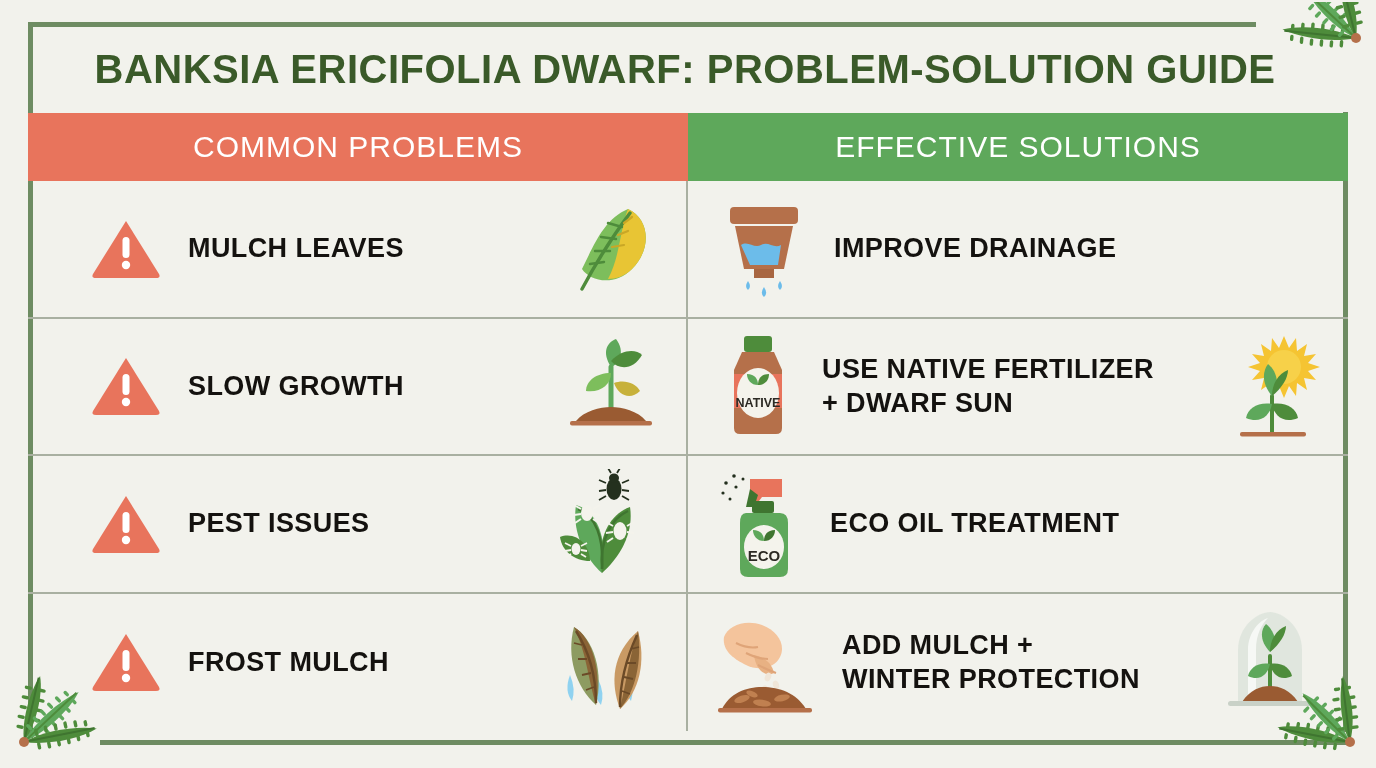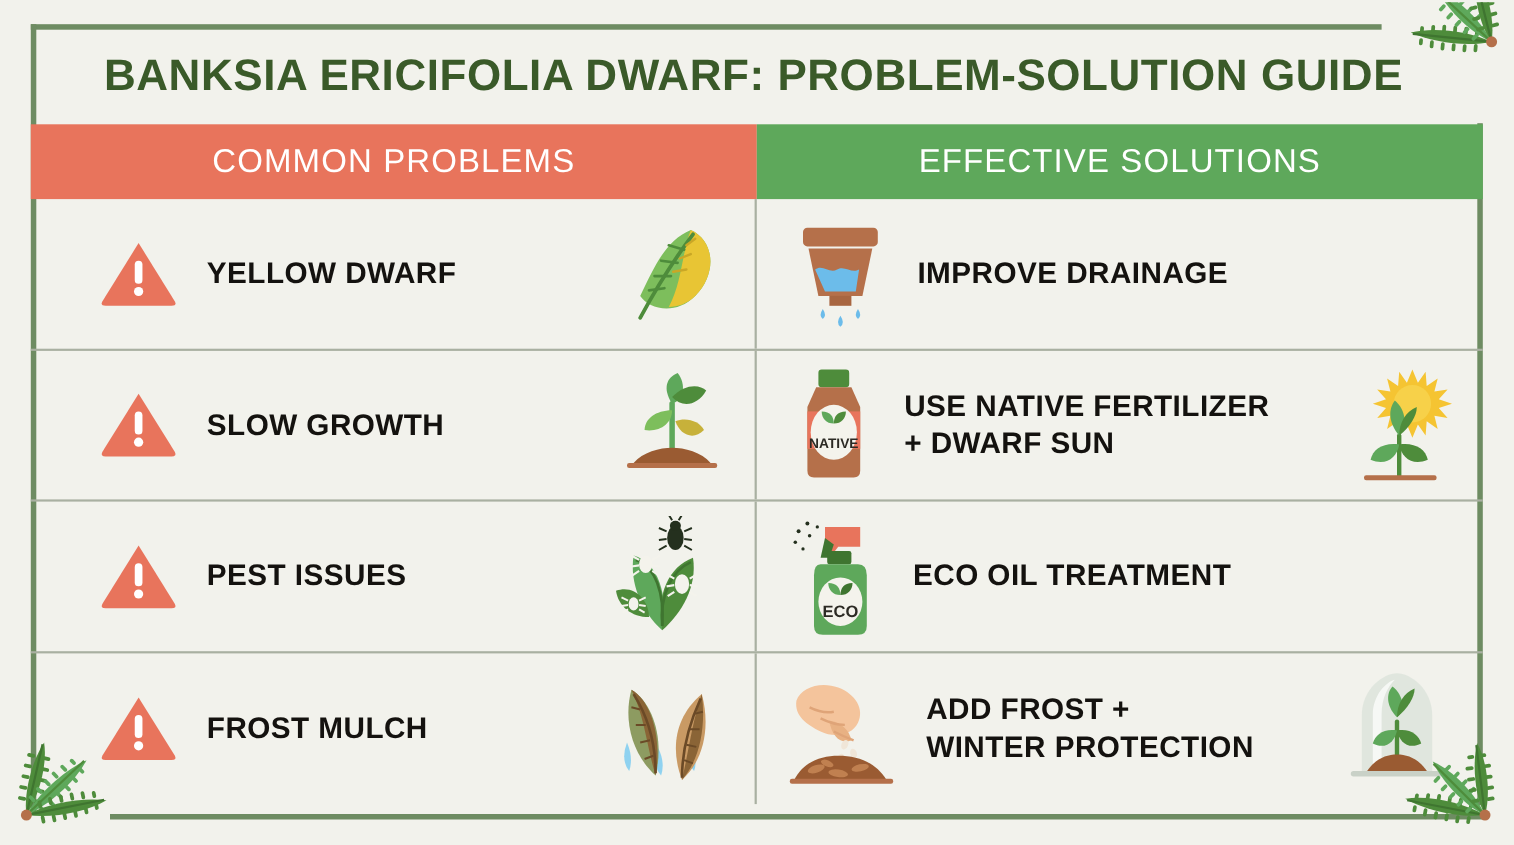--- a/index.html
+++ b/index.html
@@ -179,21 +179,21 @@
 
     <div class="body-rows">
 
       <div class="row">
         <div class="cell cell-problem">
           <svg class="icon" width="72" height="64" viewBox="0 0 72 64">
             <path d="M36 4 L69 57 Q71 61 66 61 L6 61 Q1 61 3 57 Z" fill="#E8745C"></path>
             <rect x="32.5" y="20" width="7" height="21" rx="3.5" fill="#FFFFFF"></rect>
             <circle cx="36" cy="48" r="4.2" fill="#FFFFFF"></circle>
           </svg>
-          <div class="label label-problem">YELLOW DWARF</div>
+          <div class="label label-problem">MULCH LEAVES</div>
           <div class="art-right">
             <svg class="icon" width="92" height="96" viewBox="0 0 92 96">
               <path d="M60 8 C82 18 84 48 64 68 C46 86 22 80 14 68 C26 44 36 18 60 8 Z" fill="#7DBE5C"></path>
               <path d="M60 8 C82 18 84 48 64 68 C57 75 48 78 40 78 C52 56 52 28 60 8 Z" fill="#E8C534"></path>
               <path d="M62 12 C44 36 28 62 14 88" stroke="#4E8C3B" stroke-width="3.4" fill="none" stroke-linecap="round"></path>
               <path d="M54 26 L40 22 M48 38 L33 36 M42 50 L27 50 M36 61 L22 63" stroke="#4E8C3B" stroke-width="2.4" fill="none" stroke-linecap="round"></path>
               <path d="M56 22 L64 16 M50 34 L60 30 M44 46 L56 44" stroke="#C9A726" stroke-width="2.2" fill="none" stroke-linecap="round"></path>
             </svg>
           </div>
         </div>
@@ -362,21 +362,21 @@
             <path d="M6 102 C14 86 30 80 46 80 C64 80 80 86 90 102 Z" fill="#9A5B32"></path>
             <g fill="#C08050">
               <ellipse cx="26" cy="92" rx="8" ry="3.4" transform="rotate(-18 26 92)"></ellipse>
               <ellipse cx="46" cy="96" rx="9" ry="3.4" transform="rotate(8 46 96)"></ellipse>
               <ellipse cx="66" cy="91" rx="8" ry="3.2" transform="rotate(-12 66 91)"></ellipse>
               <ellipse cx="36" cy="87" rx="6" ry="2.8" transform="rotate(22 36 87)"></ellipse>
             </g>
             <rect x="2" y="101" width="94" height="4.5" rx="2" fill="#B5704A"></rect>
           </svg>
           <div class="label label-solution">
-            <div>ADD FROST +</div>
+            <div>ADD MULCH +</div>
             <div>WINTER PROTECTION</div>
           </div>
           <div class="art-right">
             <svg class="icon" width="104" height="116" viewBox="0 0 104 116">
               <path d="M20 100 L20 46 C20 22 40 8 52 8 C64 8 84 22 84 46 L84 100 Z" fill="#DDE4DC" opacity="0.85"></path>
               <path d="M30 96 L30 46 C30 28 42 16 50 14 C44 20 38 30 38 46 L38 96 Z" fill="#FFFFFF" opacity="0.7"></path>
               <path d="M52 96 L52 52" stroke="#4E8C3B" stroke-width="4" fill="none" stroke-linecap="round"></path>
               <path d="M52 60 C40 58 32 64 30 72 C42 78 50 70 52 60 Z" fill="#5EA85B"></path>
               <path d="M52 60 C64 58 72 64 74 72 C62 78 54 70 52 60 Z" fill="#4E8C3B"></path>
               <path d="M52 48 C42 38 42 26 48 20 C58 28 60 42 52 48 Z" fill="#5EA85B"></path>

